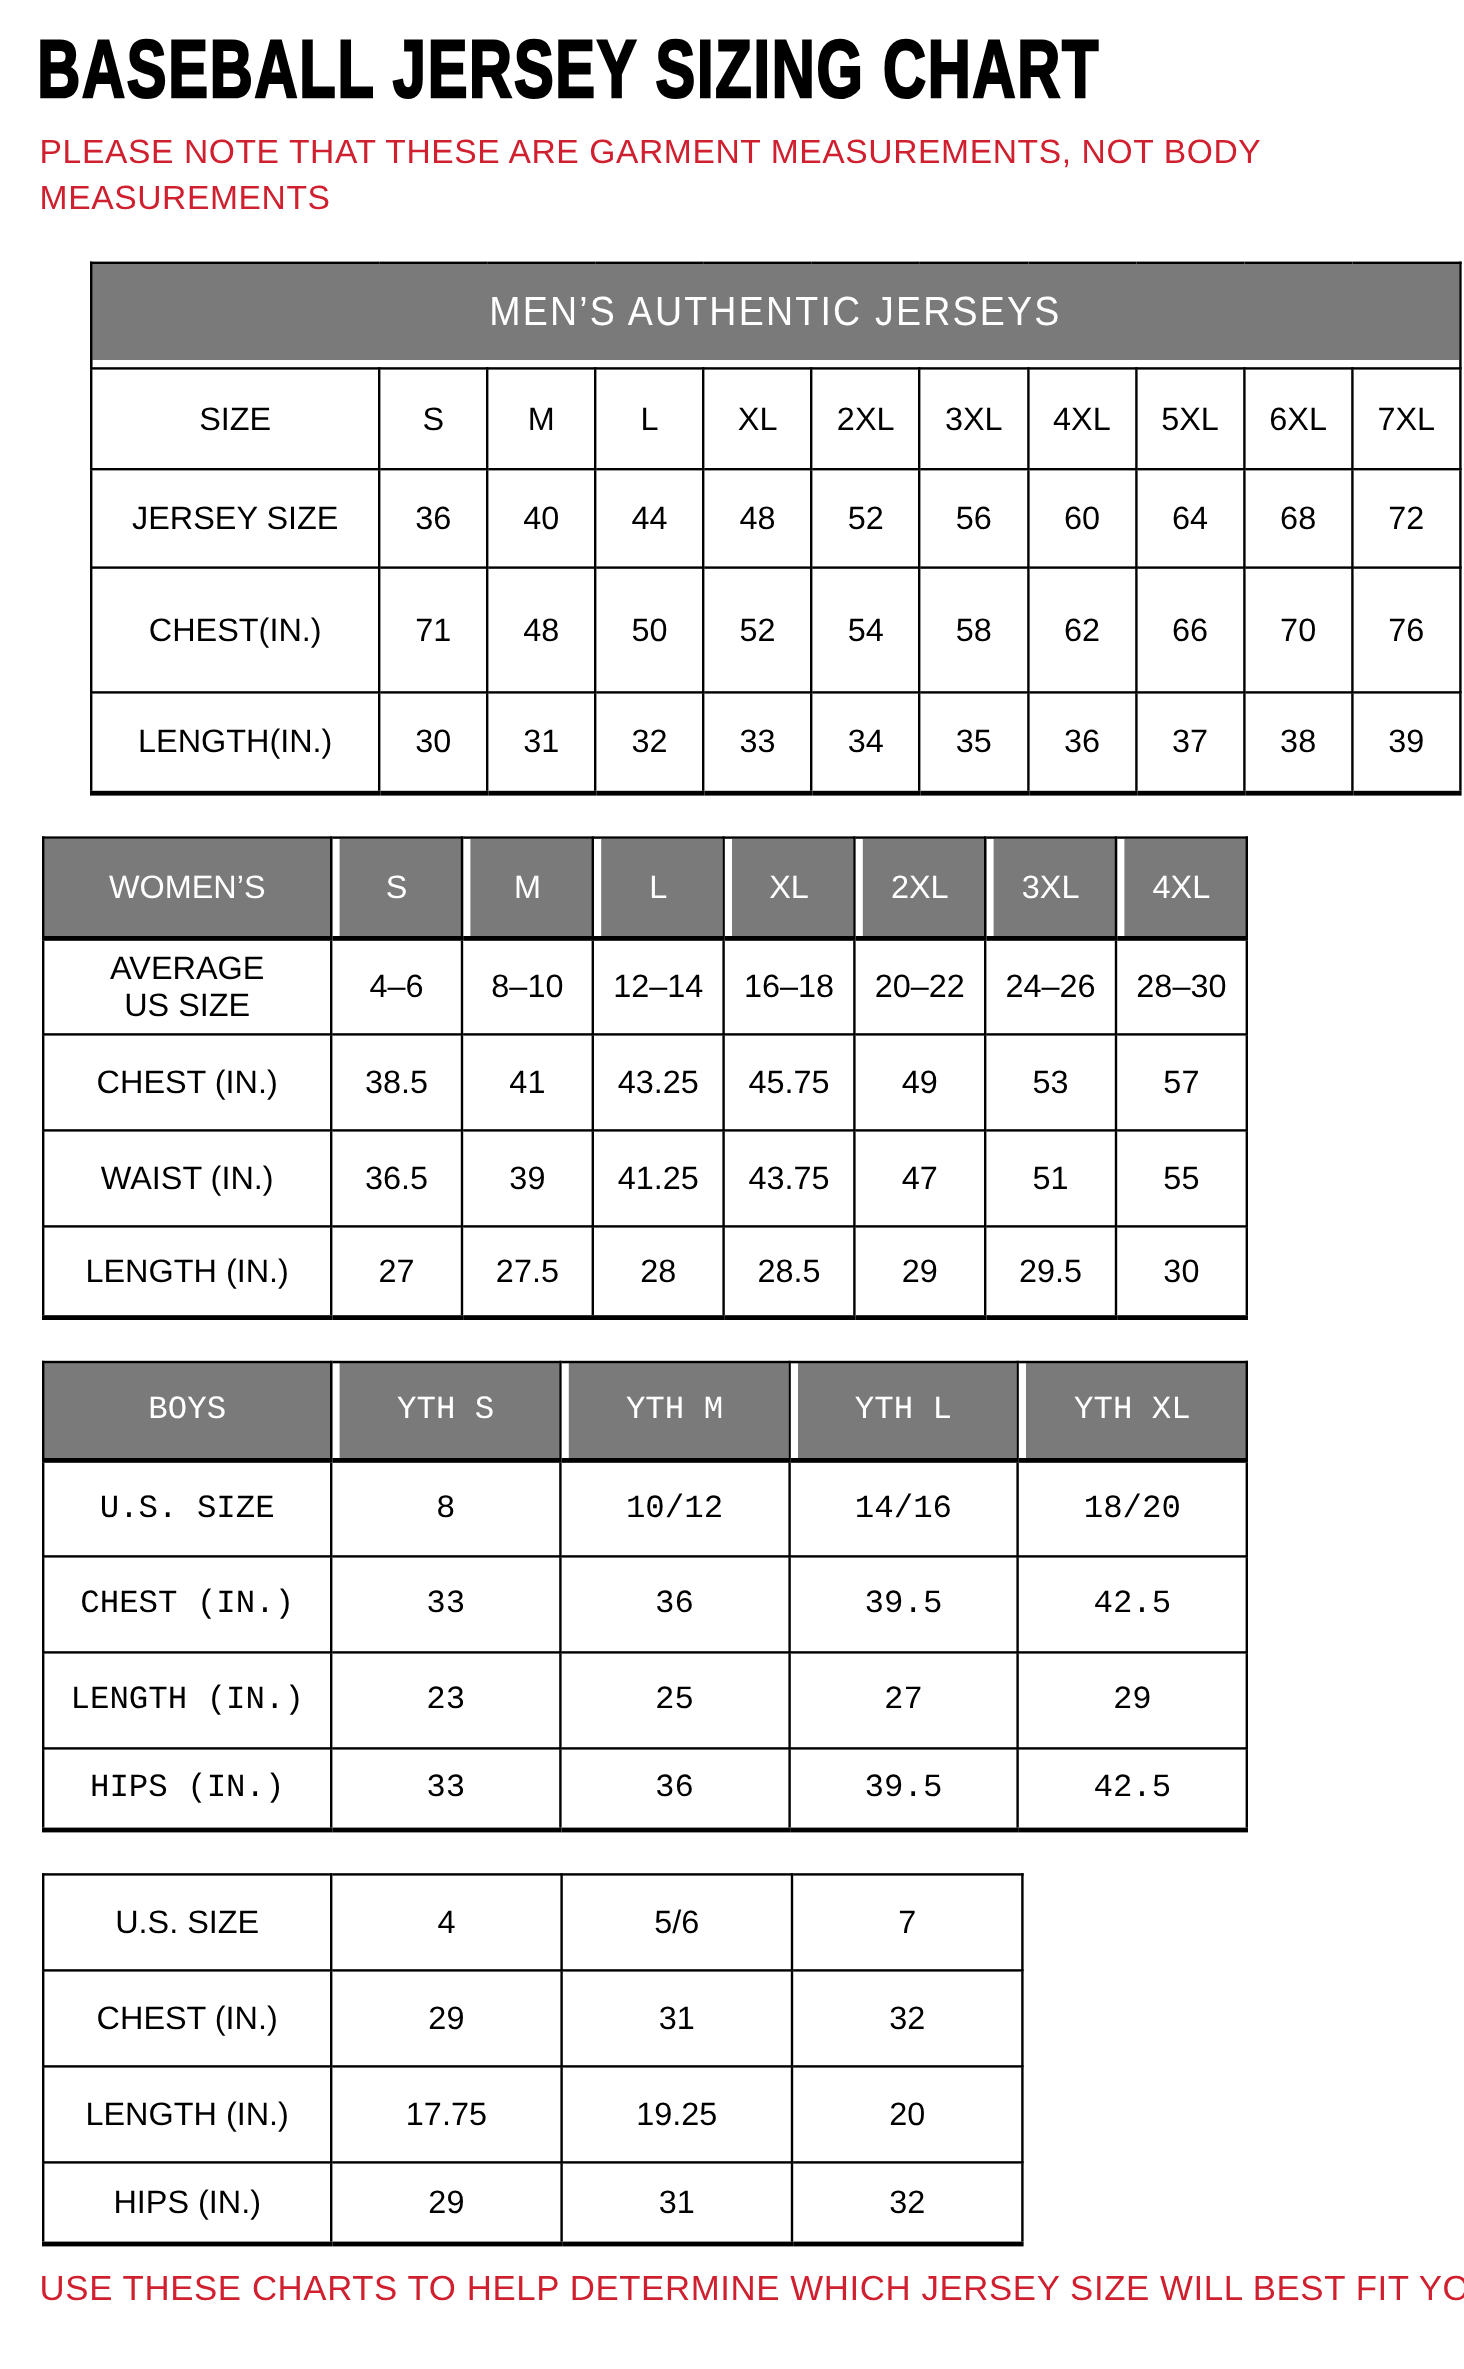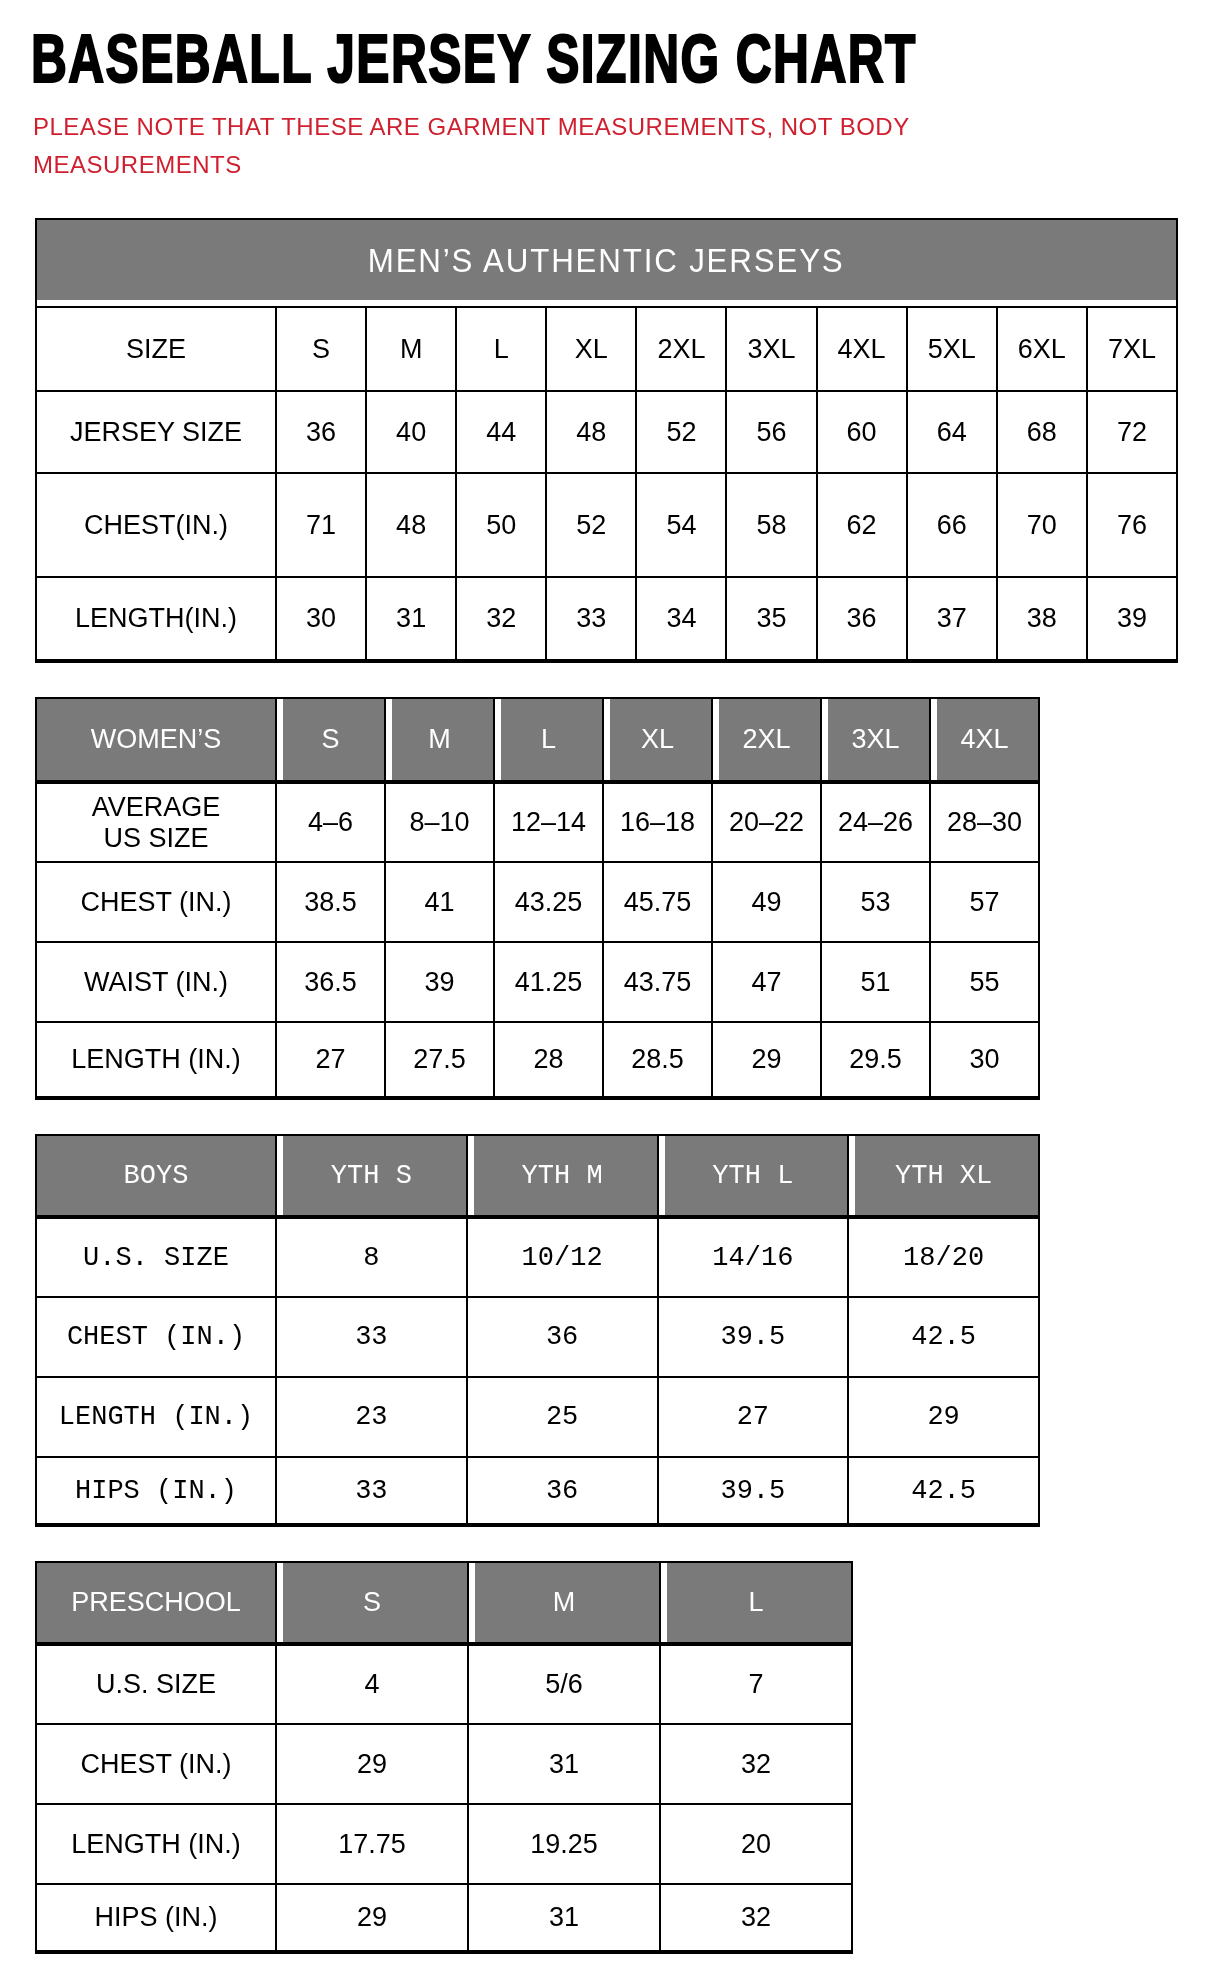--- a/index.html
+++ b/index.html
@@ -17,21 +17,21 @@
     margin: 6px 0 0 -4px;
     letter-spacing: 2px;
     white-space: nowrap;
     transform: scaleX(0.73);
     transform-origin: left center;
     -webkit-text-stroke: 2.2px #000;
   }
 
   .note {
     color: #d01f2e;
-    font-size: 24px;
+    font-size: 28px;
     line-height: 38px;
     letter-spacing: 0.5px;
     margin: 16px 0 0 -2px;
     white-space: pre-line;
   }
 
   table.tbl {
     border-collapse: collapse;
     table-layout: fixed;
     margin-top: 34px;
@@ -40,21 +40,21 @@
     border: 2px solid #000;
     text-align: center;
     vertical-align: middle;
     font-size: 27px;
     font-weight: 400;
     padding: 0;
     overflow: hidden;
   }
   .tbl tr.last td { border-bottom-width: 4px; }
 
-  .mens      { width: 1143px; }
+  .mens      { width: 1143px; margin-left: 40px; }
   .womens    { width: 1005px; }
   .boys      { width: 1005px; font-family: Liberation Mono, monospace; }
   .preschool { width: 818px;  }
   col.col-label { width: 240px; }
 
   th.banner {
     background: #7a7a7a;
     box-shadow: inset 0 -6px 0 0 #ffffff; 
   }
   .banner-text {
@@ -263,26 +263,20 @@
       </tr>
     </tbody>
   </table>
 
   <table class="tbl preschool">
     <colgroup>
       <col class="col-label">
       <col span="3">
     </colgroup>
     <tbody>
-      <tr class="gray-row" style="height:82px">
-        <th class="lbl">PRESCHOOL</th>
-        <th class="gap">S</th>
-        <th class="gap">M</th>
-        <th class="gap">L</th>
-      </tr>
       <tr style="height:80px">
         <td class="lbl">U.S. SIZE</td>
         <td>4</td>
         <td>5/6</td>
         <td>7</td>
       </tr>
       <tr style="height:80px">
         <td class="lbl">CHEST (IN.)</td>
         <td>29</td>
         <td>31</td>

